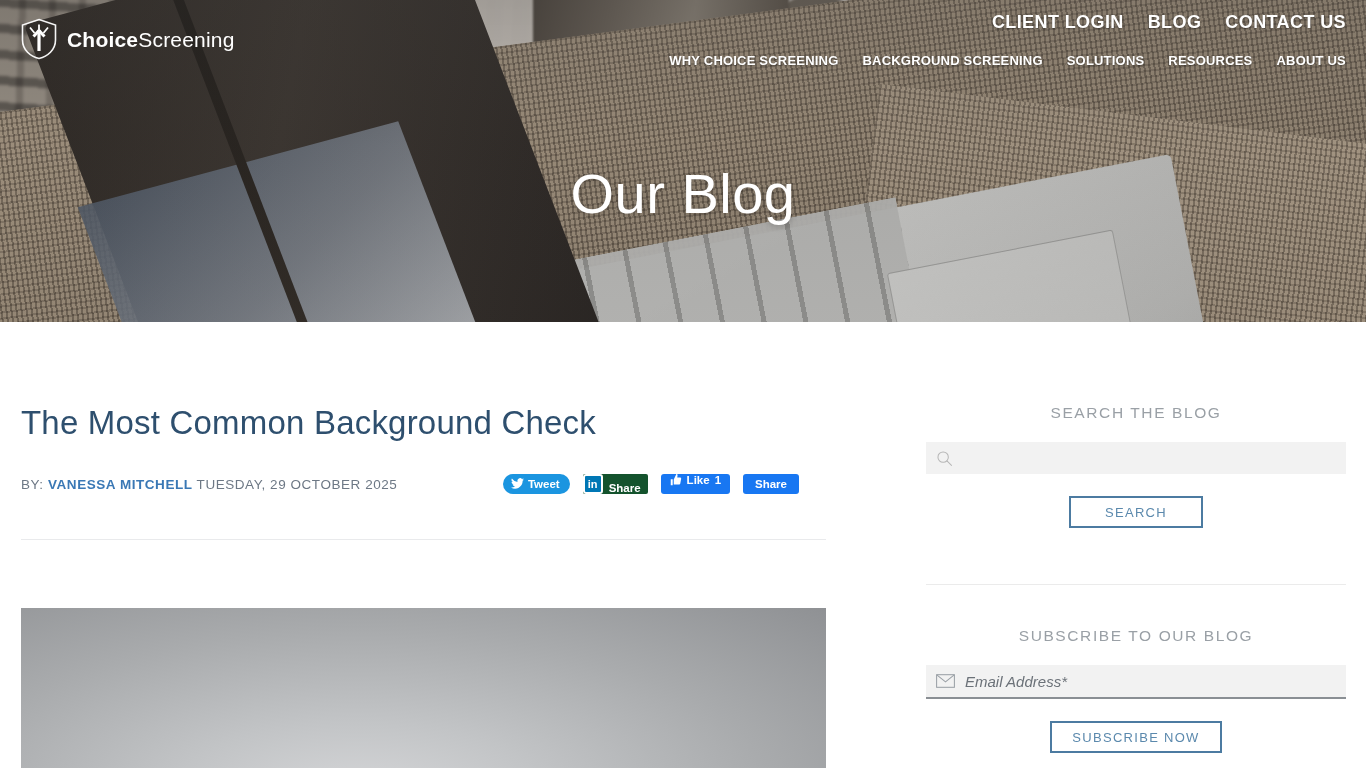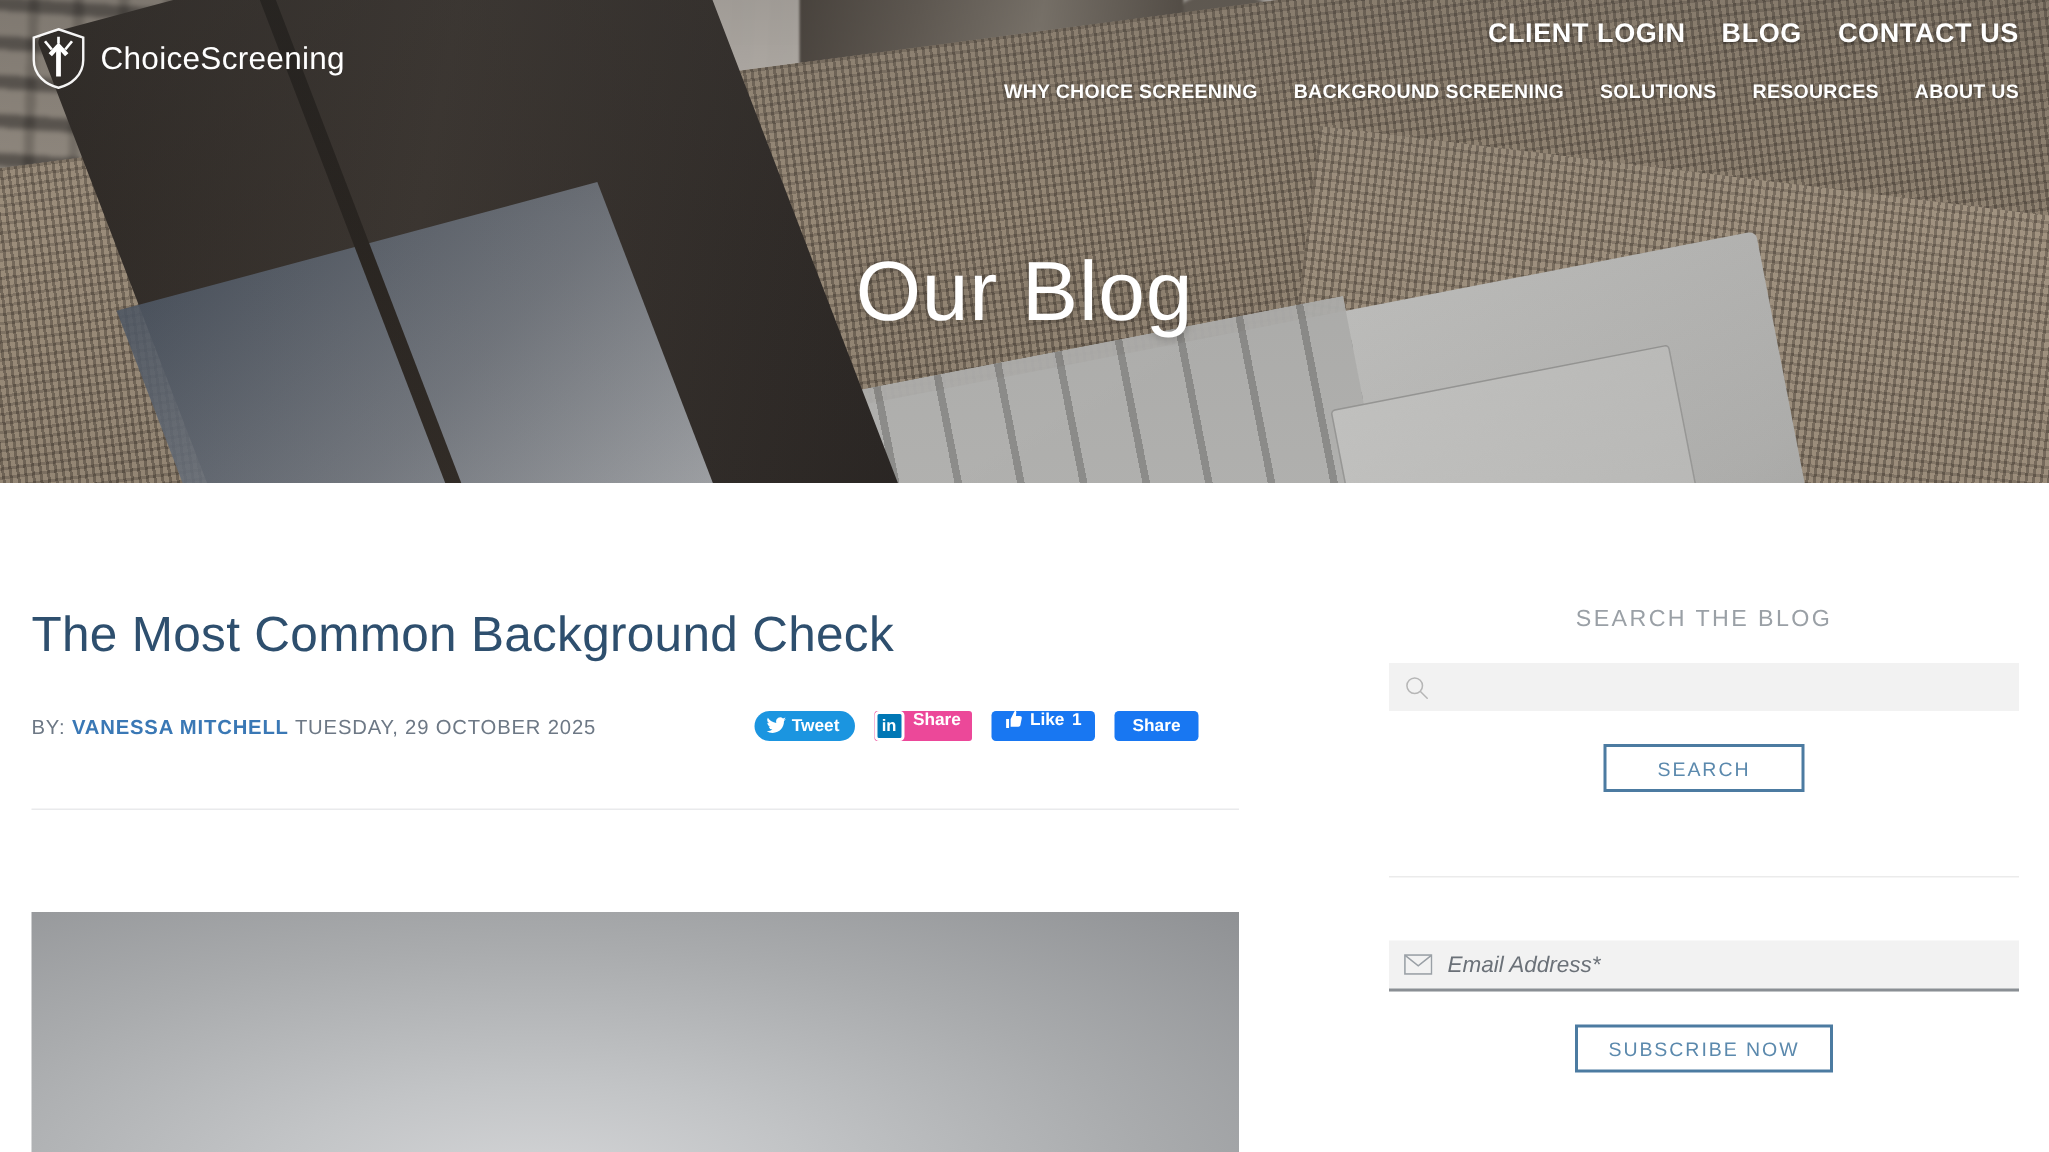--- a/index.html
+++ b/index.html
@@ -194,21 +194,21 @@
     text-decoration: none;
   }
   .logo-mark { width: 38px; height: 42px; display: block; }
   .logo-text {
     font-size: 21px;
     letter-spacing: .2px;
     color: #ffffff;
     white-space: nowrap;
     line-height: 1;
   }
-  .logo-text b { font-weight: 400; }
+  .logo-text b { font-weight: 700; }
   .logo-text span { font-weight: 300; color: #ffffff; }
 
   .topnav {
     position: absolute;
     right: 20px; top: 12px;
     display: flex;
     gap: 24px;
   }
   .topnav a {
     color: #ffffff;
@@ -291,23 +291,23 @@
   }
   .btn-tweet {
     display: flex; align-items: center; gap: 4px;
     height: 20px; padding: 0 10px 0 8px;
     background: #1b95e0;
     border-radius: 10px;
     color: #fff; font-size: 11.5px; font-weight: 700;
     cursor: pointer;
   }
   .btn-li {
-    display: flex; align-items: flex-start;
+    display: flex; align-items: flex-end;
     height: 20px;
-    background: #ec4899;
+    background: #14532d;
     border-radius: 2px;
     color: #fff; font-size: 11.5px; font-weight: 700;
     cursor: pointer;
     overflow: hidden;
   }
   .btn-li .li-mark {
     width: 20px; height: 20px;
     background: #0077b5;
     display: flex; align-items: center; justify-content: center;
     font-size: 11px; font-weight: 700;
@@ -534,20 +534,21 @@
       <input type="text" placeholder="" style="">
     </div>
 
     <div class="search-btn-wrap">
       <button class="btn-outline">SEARCH</button>
     </div>
 
     <div class="widget-divider"></div>
 
     <div class="subscribe-block">
+      <h2 class="widget-title">SUBSCRIBE TO OUR BLOG</h2>
 
       <div class="email-field">
         <span>
           <svg class="icon-svg" width="19" height="14" viewBox="0 0 22 16" fill="none" aria-hidden="true">
             <rect x="0.7" y="0.7" width="20.6" height="14.6" stroke="#9aa0a6" stroke-width="1.2"></rect>
             <path d="M0.9 1 L11 9 L21.1 1" stroke="#9aa0a6" stroke-width="1.2" fill="none"></path>
           </svg>
         </span>
         <input type="text" placeholder="Email Address*" style="">
       </div>

